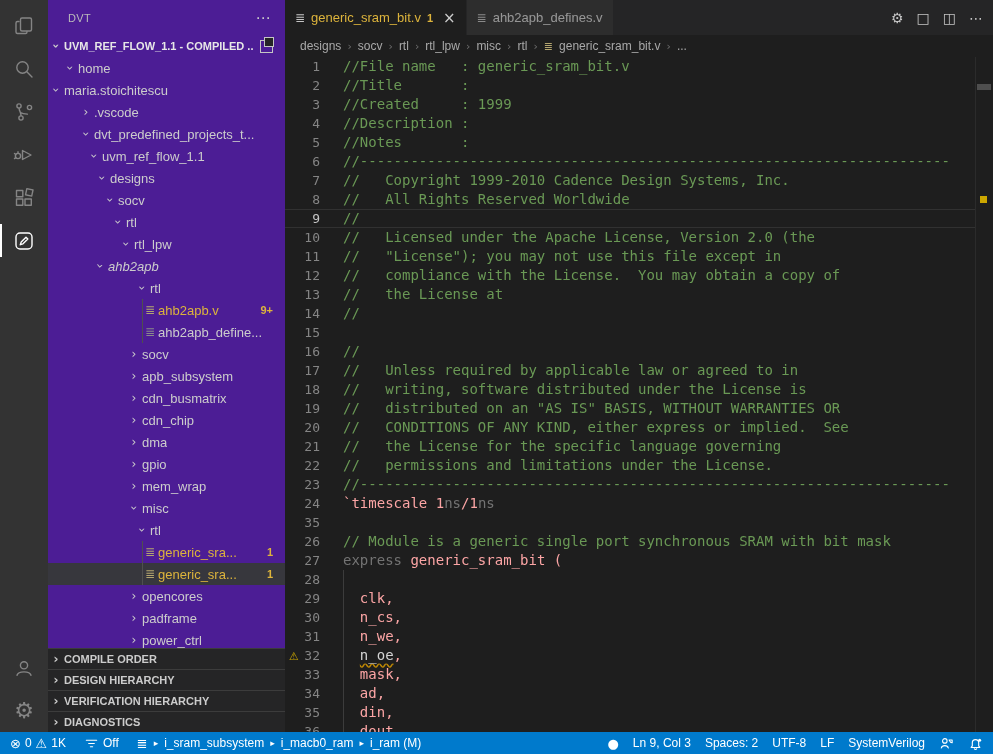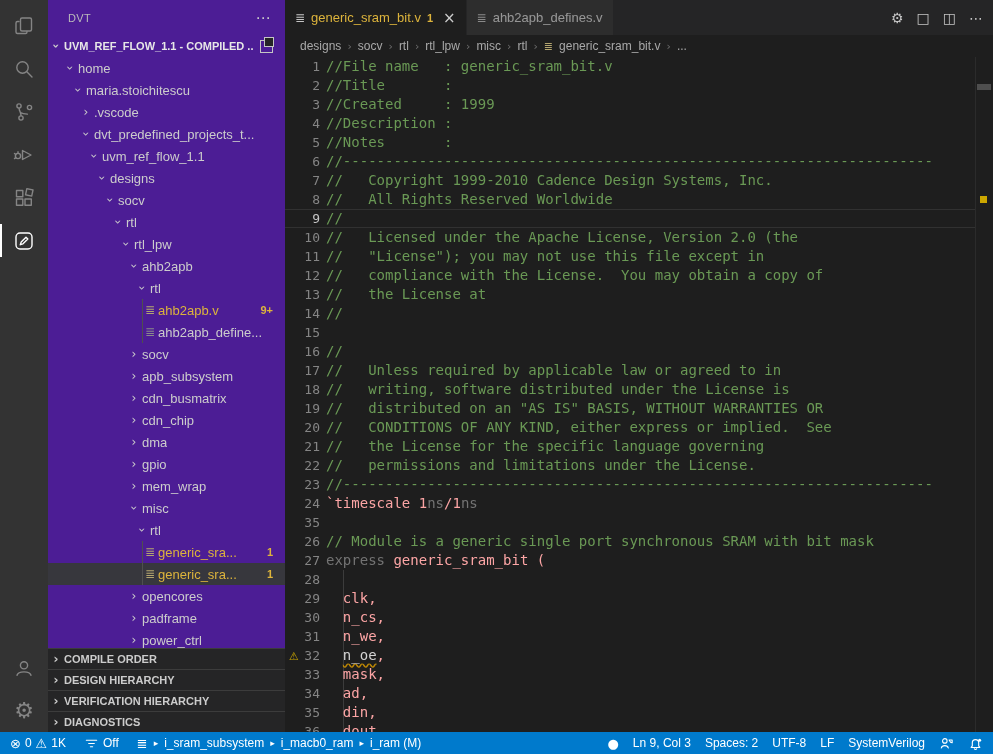--- a/index.html
+++ b/index.html
@@ -63,21 +63,21 @@
     padding-left:15px;gap:6px;white-space:nowrap;}
   .bc-sep{color:#6e6e6e;font-size:11px;}
   .bc-item{cursor:pointer;}
   .bc-ficon{font-size:11px;color:#b3a56f;}
 
   #code{position:absolute;top:57px;left:0;width:690px;height:675px;overflow:hidden;
     font-family:"DejaVu Sans Mono",monospace;font-size:14px;line-height:19px;}
   .cl{height:19px;display:flex;white-space:pre;position:relative;}
   .cl .ln{width:35px;min-width:35px;text-align:right;color:#858585;font-size:13px;}
   .cl.cur .ln{color:#c6c6c6;}
-  .cl .lc{margin-left:6px;}
+  .cl .lc{margin-left:23px;}
   .cl.cur{box-shadow:inset 0 1px 0 #313131, inset 0 -1px 0 #313131;}
   .cm{color:#6a9955;}
   .lk{color:#6a9955;text-decoration:underline;}
   .kw{color:#737373;}
   .pl{color:#fca5a5;}
   .wn{color:#d4d4d4;text-decoration:underline;text-decoration-style:wavy;
       text-decoration-color:#bf8803;text-underline-offset:3px;}
   .gw{position:absolute;left:4px;top:1px;font-size:11px;color:#cca700;}
   .iguide{position:absolute;left:58px;top:513px;height:162px;width:1px;background:#3c3c3c;}
   #ruler-sep{position:absolute;left:690px;top:57px;width:1px;height:675px;background:rgba(255,255,255,.06);}
@@ -176,21 +176,21 @@
       <span class="label">UVM_REF_FLOW_1.1 - COMPILED ...</span>
       <span class="frames-icon"></span>
     </div>
     <div id="tree">
       <div class="tree-guide g1"></div>
       <div class="tree-guide g2"></div>
     <div class="trow" style="padding-left: 14px;">
           <span class="twistie glyph open">›</span>
           <span class="tlabel">home</span>
         </div>
-        <div class="trow" style="padding-left: 22px;">
+        <div class="trow" style="">
           <span class="twistie glyph open">›</span>
           <span class="tlabel">maria.stoichitescu</span>
         </div>
         <div class="trow" style="padding-left: 30px;">
           <span class="twistie glyph">›</span>
           <span class="tlabel">.vscode</span>
         </div>
         <div class="trow" style="padding-left: 30px;">
           <span class="twistie glyph open">›</span>
           <span class="tlabel">dvt_predefined_projects_t...</span>
@@ -208,21 +208,21 @@
           <span class="tlabel">socv</span>
         </div>
         <div class="trow" style="padding-left: 62px;">
           <span class="twistie glyph open">›</span>
           <span class="tlabel">rtl</span>
         </div>
         <div class="trow" style="padding-left: 70px;">
           <span class="twistie glyph open">›</span>
           <span class="tlabel">rtl_lpw</span>
         </div>
-        <div class="trow" style="padding-left: 78px;">
+        <div class="trow" style="padding-left: 44px; font-style: italic;">
           <span class="twistie glyph open">›</span>
           <span class="tlabel">ahb2apb</span>
         </div>
         <div class="trow" style="padding-left: 86px;">
           <span class="twistie glyph open">›</span>
           <span class="tlabel">rtl</span>
         </div>
         <div class="trow" style="padding-left: 94px;">
           <span class="ficon glyph" style="color: rgb(179, 165, 111);">≣</span>
           <span class="tlabel" style="color: rgb(221, 180, 60);">ahb2apb.v</span>

